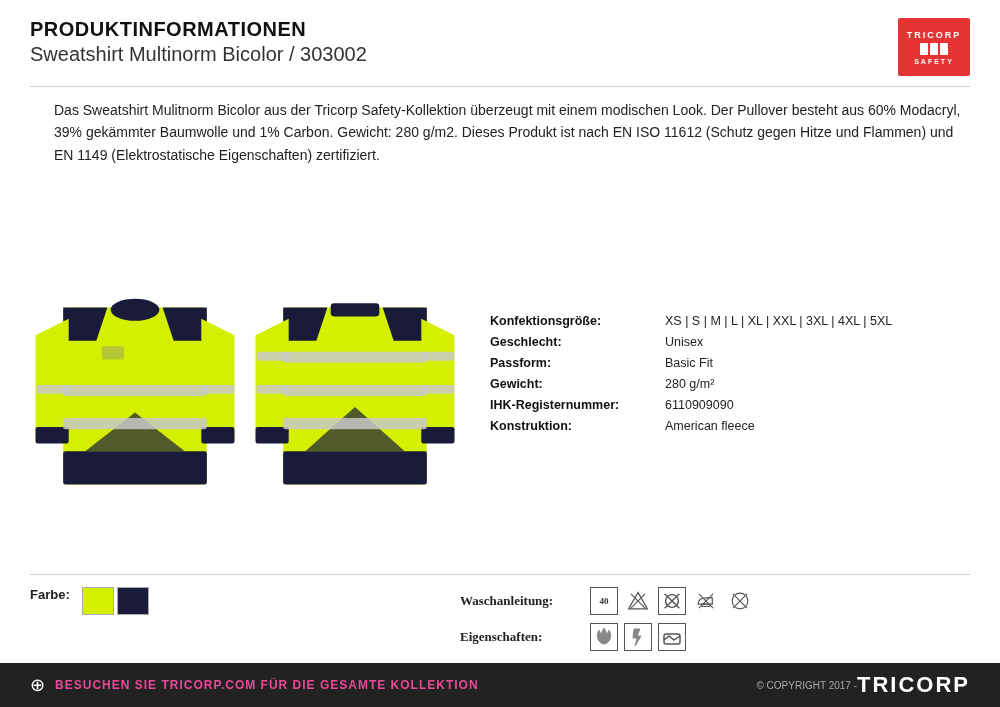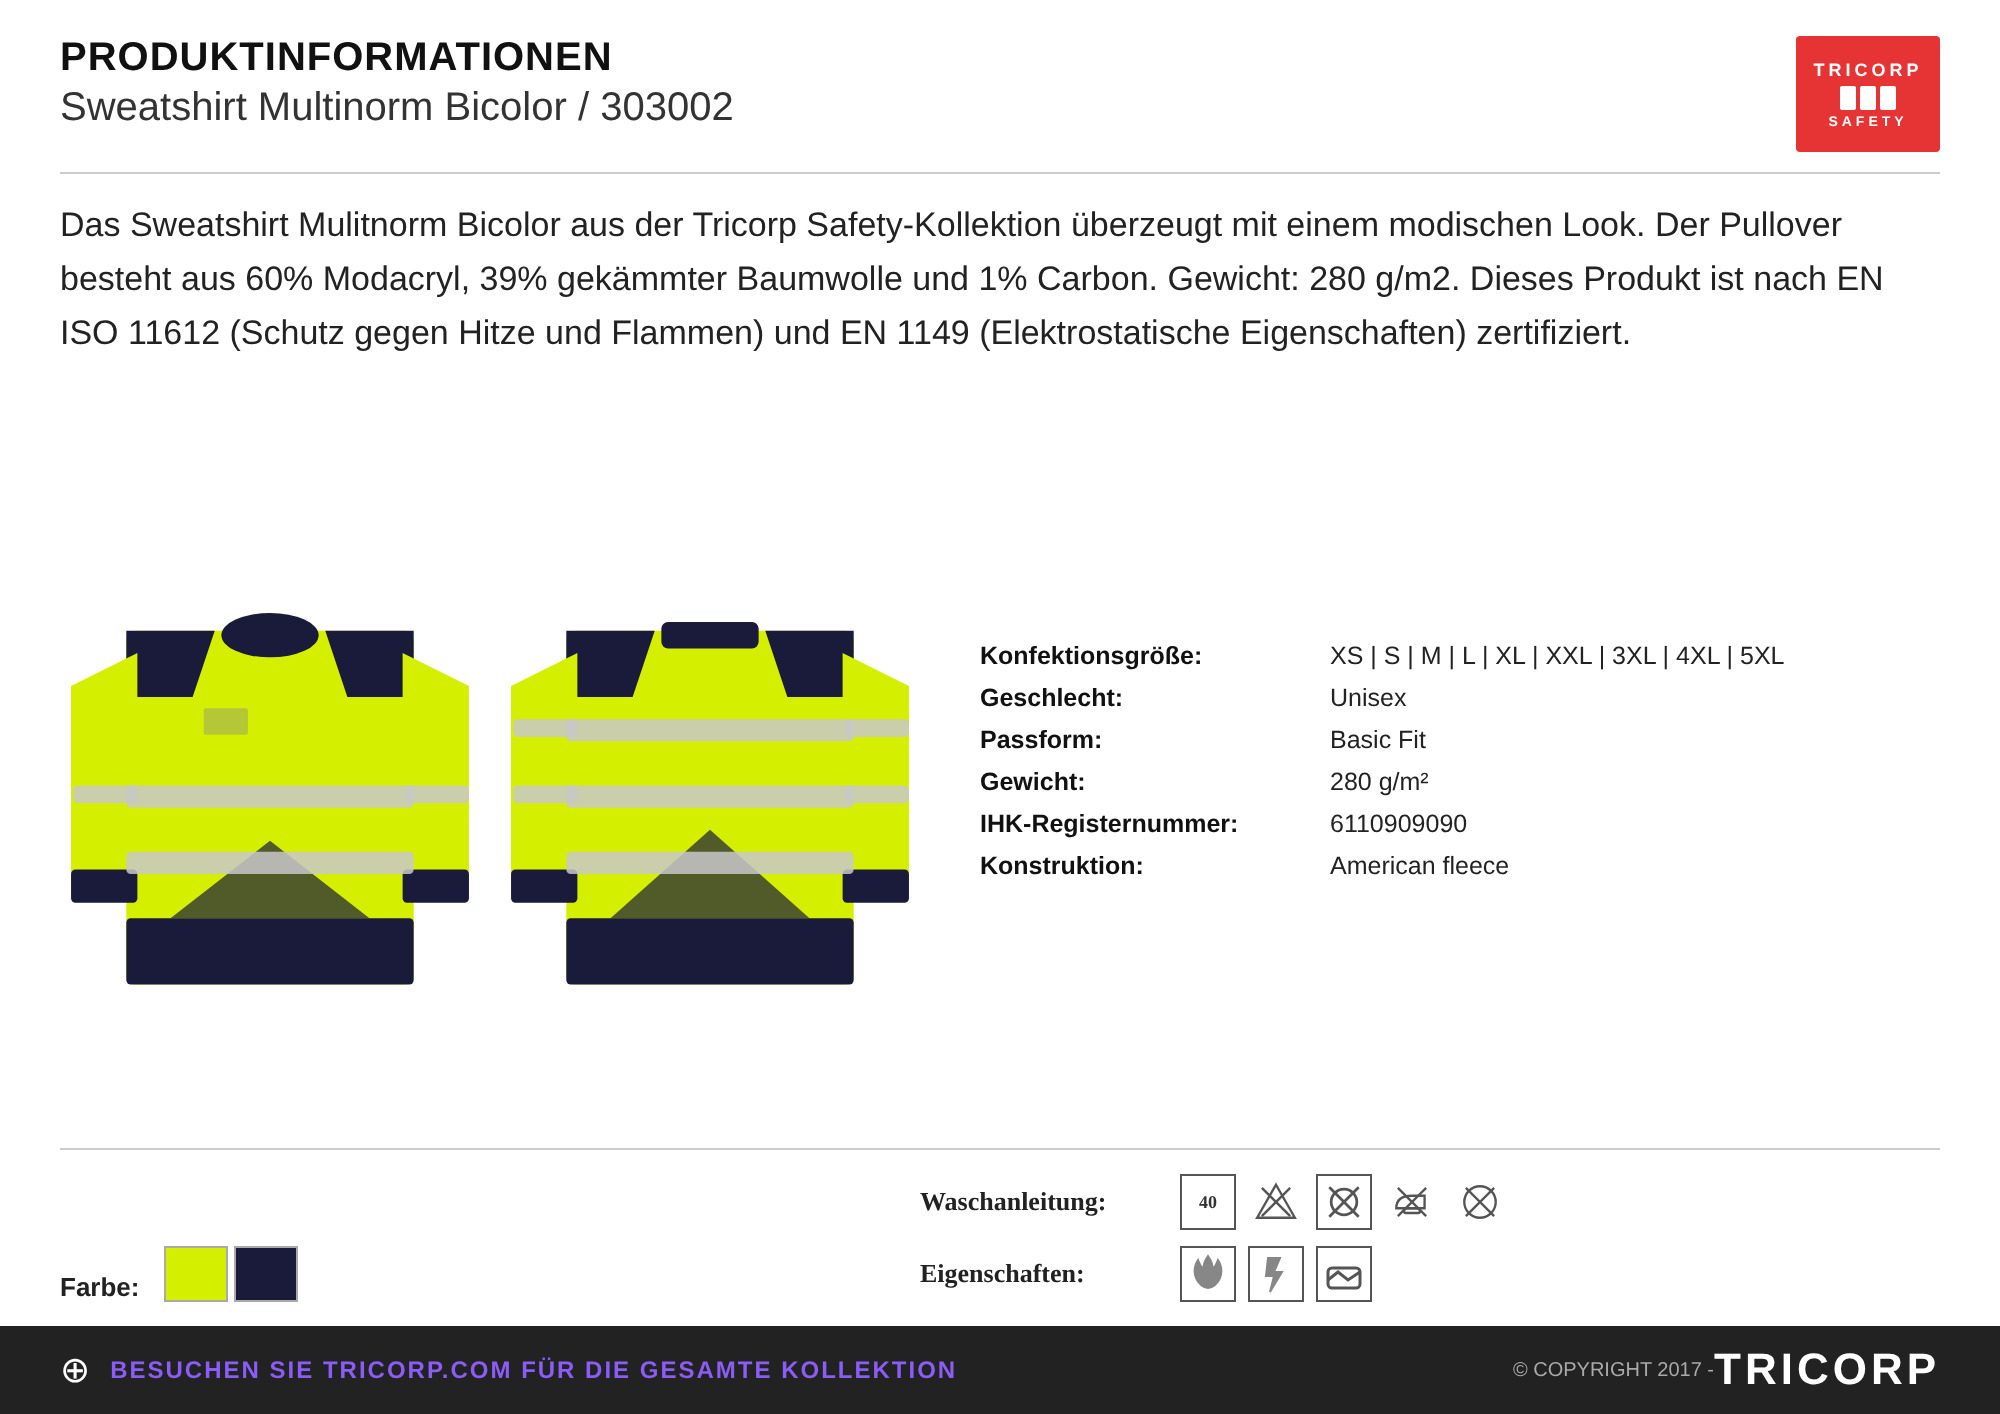--- a/index.html
+++ b/index.html
@@ -85,23 +85,24 @@
     
     .divider {
       height: 1px;
       background: #ccc;
       margin: 0 30px;
     }
 
     
     .description {
       padding: 12px 30px 8px 30px;
-      font-size: 17px;
+      font-size: 14px;
       line-height: 1.6;
       color: #222;
+      margin-left: 24px;
     }
 
     
     .content-area {
       display: flex;
       flex: 1;
       padding: 0 0 0 30px;
     }
 
     
@@ -153,21 +154,21 @@
 
     
     .bottom-section {
       display: flex;
       padding: 12px 30px 12px 30px;
       gap: 0;
     }
     .color-section {
       width: 430px;
       display: flex;
-      align-items: flex-end;
+      align-items: flex-start;
       gap: 12px;
     }
     .color-label {
       font-weight: 700;
       font-size: 13px;
     }
     .color-swatch-container {
       display: flex;
       gap: 3px;
     }
@@ -237,21 +238,21 @@
     .footer-left {
       display: flex;
       align-items: center;
       gap: 10px;
     }
     .footer-globe {
       color: #fff;
       font-size: 18px;
     }
     .footer-text {
-      color: #8b5cf6;
+      color: #ec4899;
       font-size: 12px;
       font-weight: 700;
       letter-spacing: 1px;
       text-transform: uppercase;
     }
     .footer-right {
       display: flex;
       align-items: center;
     }
     .footer-copyright {

